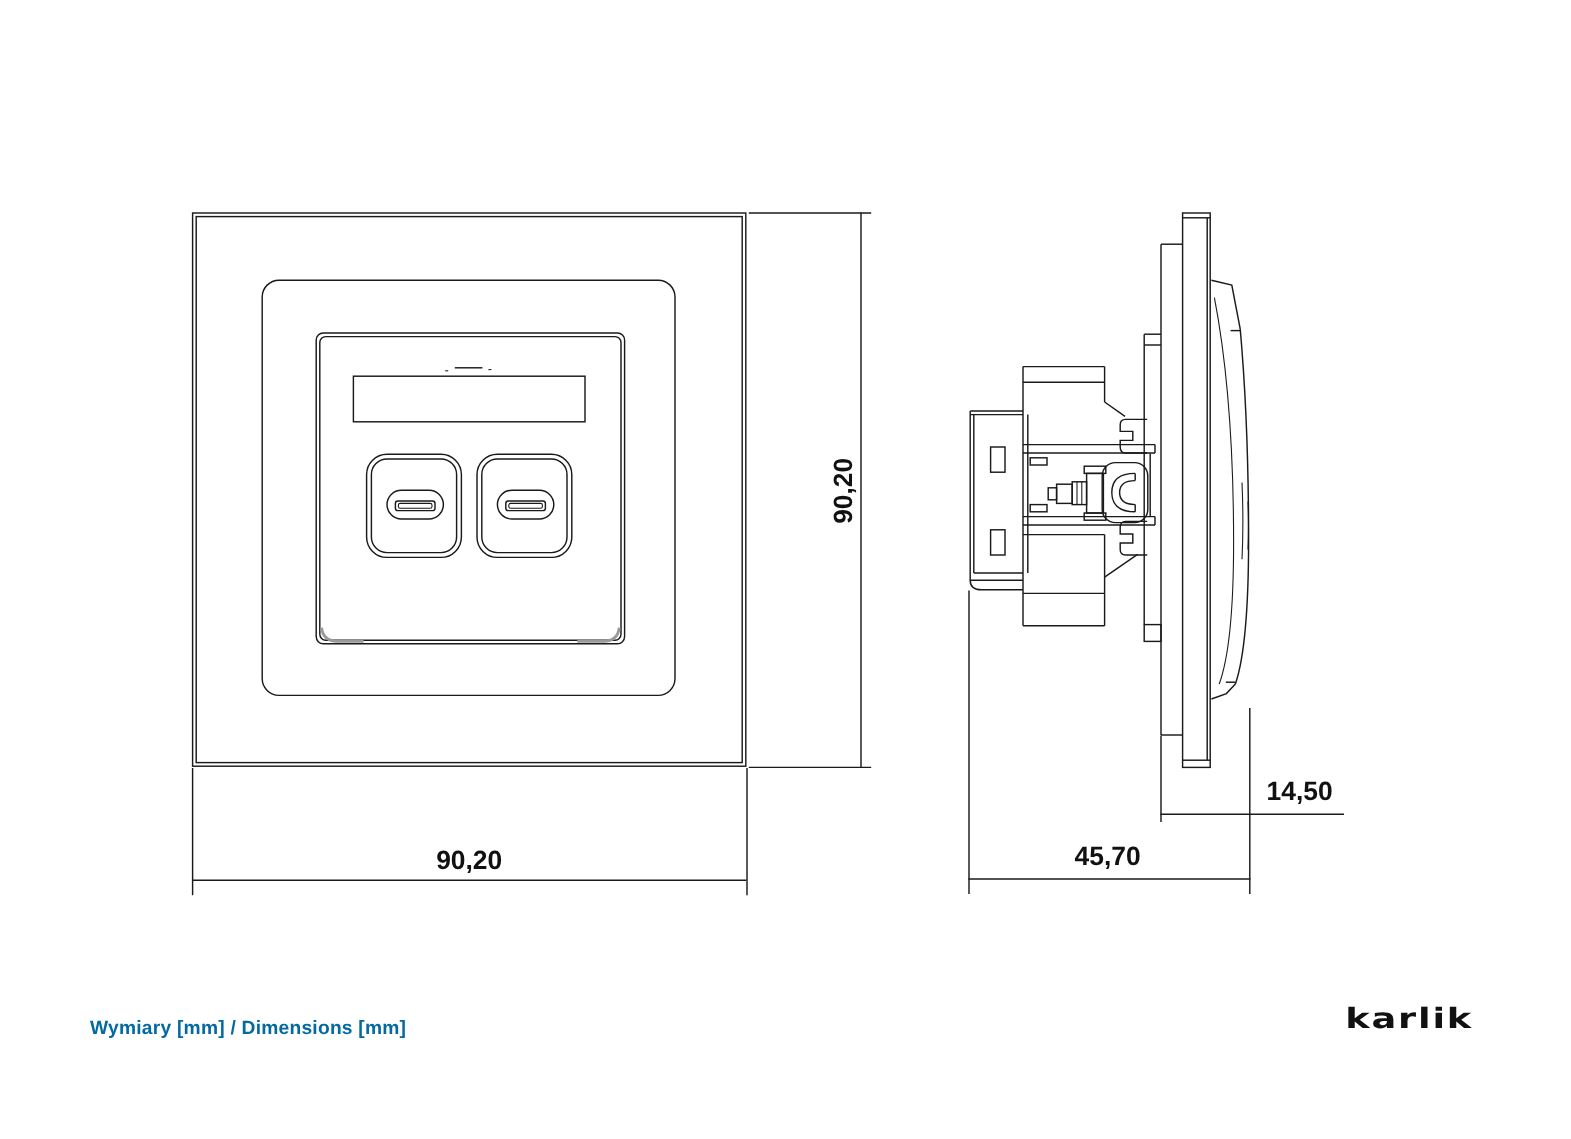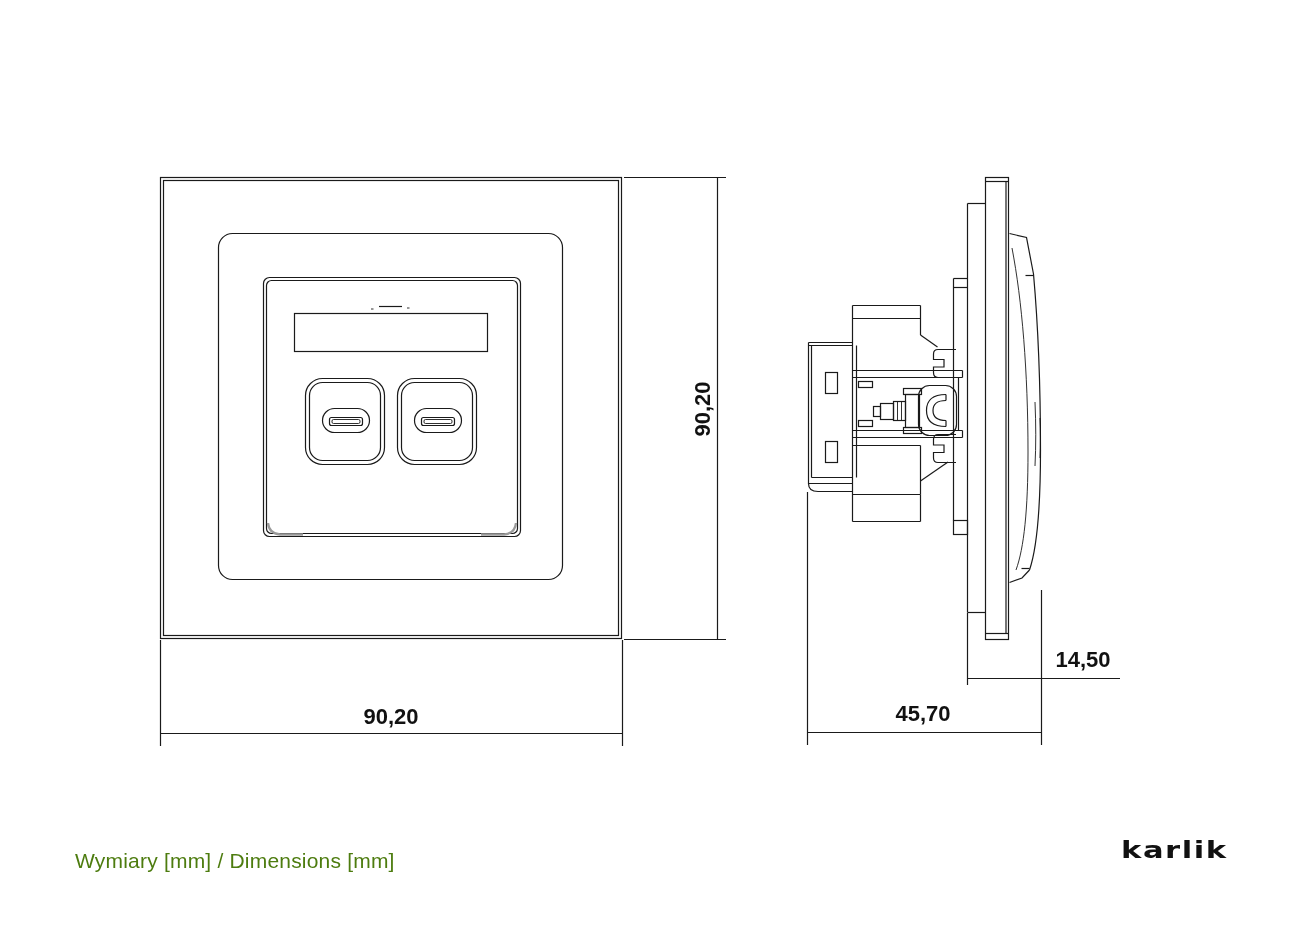--- a/index.html
+++ b/index.html
@@ -19,24 +19,25 @@
     font-family: "Liberation Sans", sans-serif;
     font-size: 22px;
     font-weight: bold;
     fill: #111111;
     stroke: none;
   }
   .caption {
     position: absolute;
     left: 75px;
     top: 849px;
-    font-size: 21px;
-    color: #4d7c0f;
+    font-size: 16px;
+    color: #0369a1;
     letter-spacing: 0.2px;
     white-space: nowrap;
+    font-weight: bold;
   }
   .logo {
     position: absolute;
     left: 1121px;
     top: 836px;
     font-size: 30px;
     font-weight: bold;
     font-family: "DejaVu Sans", sans-serif;
     color: #111111;
     letter-spacing: 1.5px;

